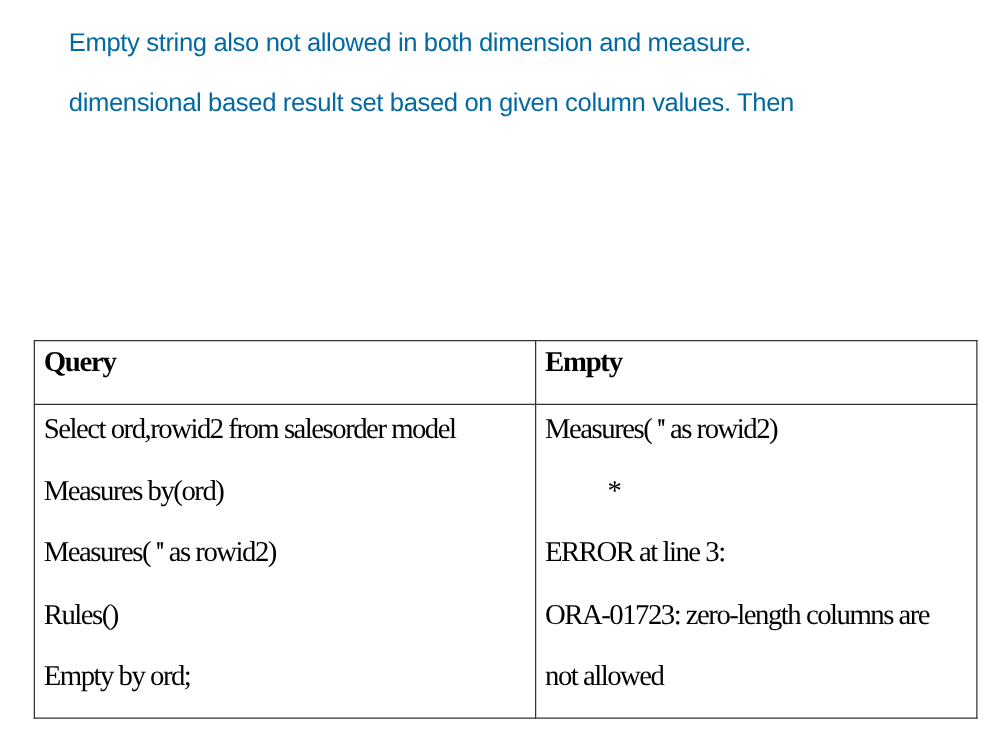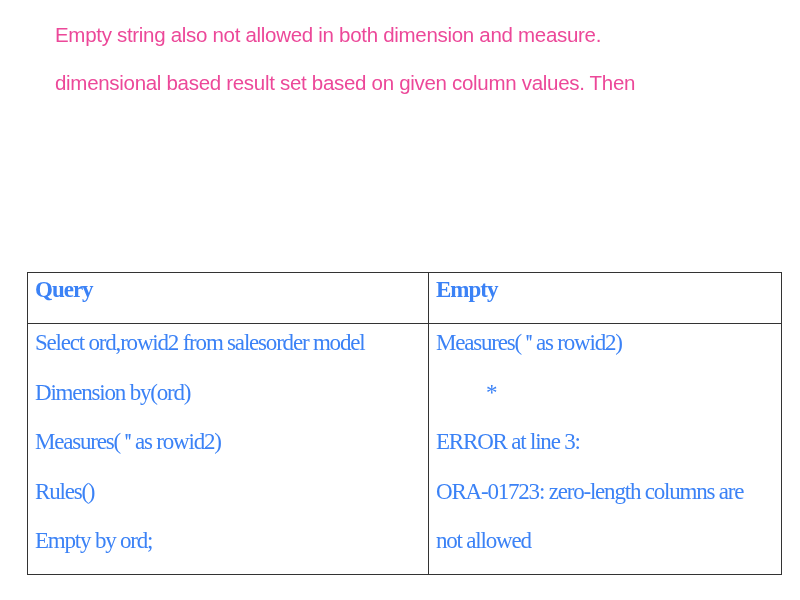--- a/index.html
+++ b/index.html
@@ -1,28 +1,28 @@
 <!DOCTYPE html>
 <html><head>
 <meta charset="utf-8">
 <style>
   html, body { margin: 0; padding: 0; background: #ffffff; }
   body { width: 800px; height: 600px; position: relative; overflow: hidden; color: #000; }
   .para {
     position: absolute; left: 55px; top: 11px; width: 730px;
     font-family: "Liberation Sans", "DejaVu Sans", sans-serif;
     font-size: 20.5px; line-height: 48px; letter-spacing: -0.3px;
-    color: #ec4899;
+    color: #0369a1;
   }
   .para .line { display: block; white-space: nowrap; }
   table.qr {
     position: absolute; left: 27px; top: 272px; width: 755px;
     border-collapse: collapse;
     font-family: "Liberation Serif", "DejaVu Serif", serif;
-    font-size: 23px; color: #3b82f6;
+    font-size: 23px; color: #000000;
     transform-origin: left top;
   }
   table.qr th, table.qr td {
     border: 1.5px solid #333; vertical-align: top; text-align: left; padding: 0 7px;
   }
   table.qr th {
     font-weight: bold; height: 50px; line-height: 34px; letter-spacing: -1px;
   }
   table.qr th.c1, table.qr td.c1 { width: 386px; }
   table.qr td { height: 248px; padding-top: 2px; }
@@ -41,21 +41,21 @@
   <thead>
     <tr>
       <th class="c1">Query</th>
       <th class="c2">Empty</th>
     </tr>
   </thead>
   <tbody>
     <tr>
       <td class="c1">
         <span class="cell-line">Select ord,rowid2 from salesorder model</span>
-        <span class="cell-line">Dimension by(ord)</span>
+        <span class="cell-line">Measures by(ord)</span>
         <span class="cell-line">Measures( '' as rowid2)</span>
         <span class="cell-line">Rules()</span>
         <span class="cell-line">Empty by ord;</span>
       </td>
       <td class="c2">
         <span class="cell-line">Measures( '' as rowid2)</span>
         <span class="cell-line indent">*</span>
         <span class="cell-line">ERROR at line 3:</span>
         <span class="cell-line">ORA-01723: zero-length columns are</span>
         <span class="cell-line">not allowed</span>

